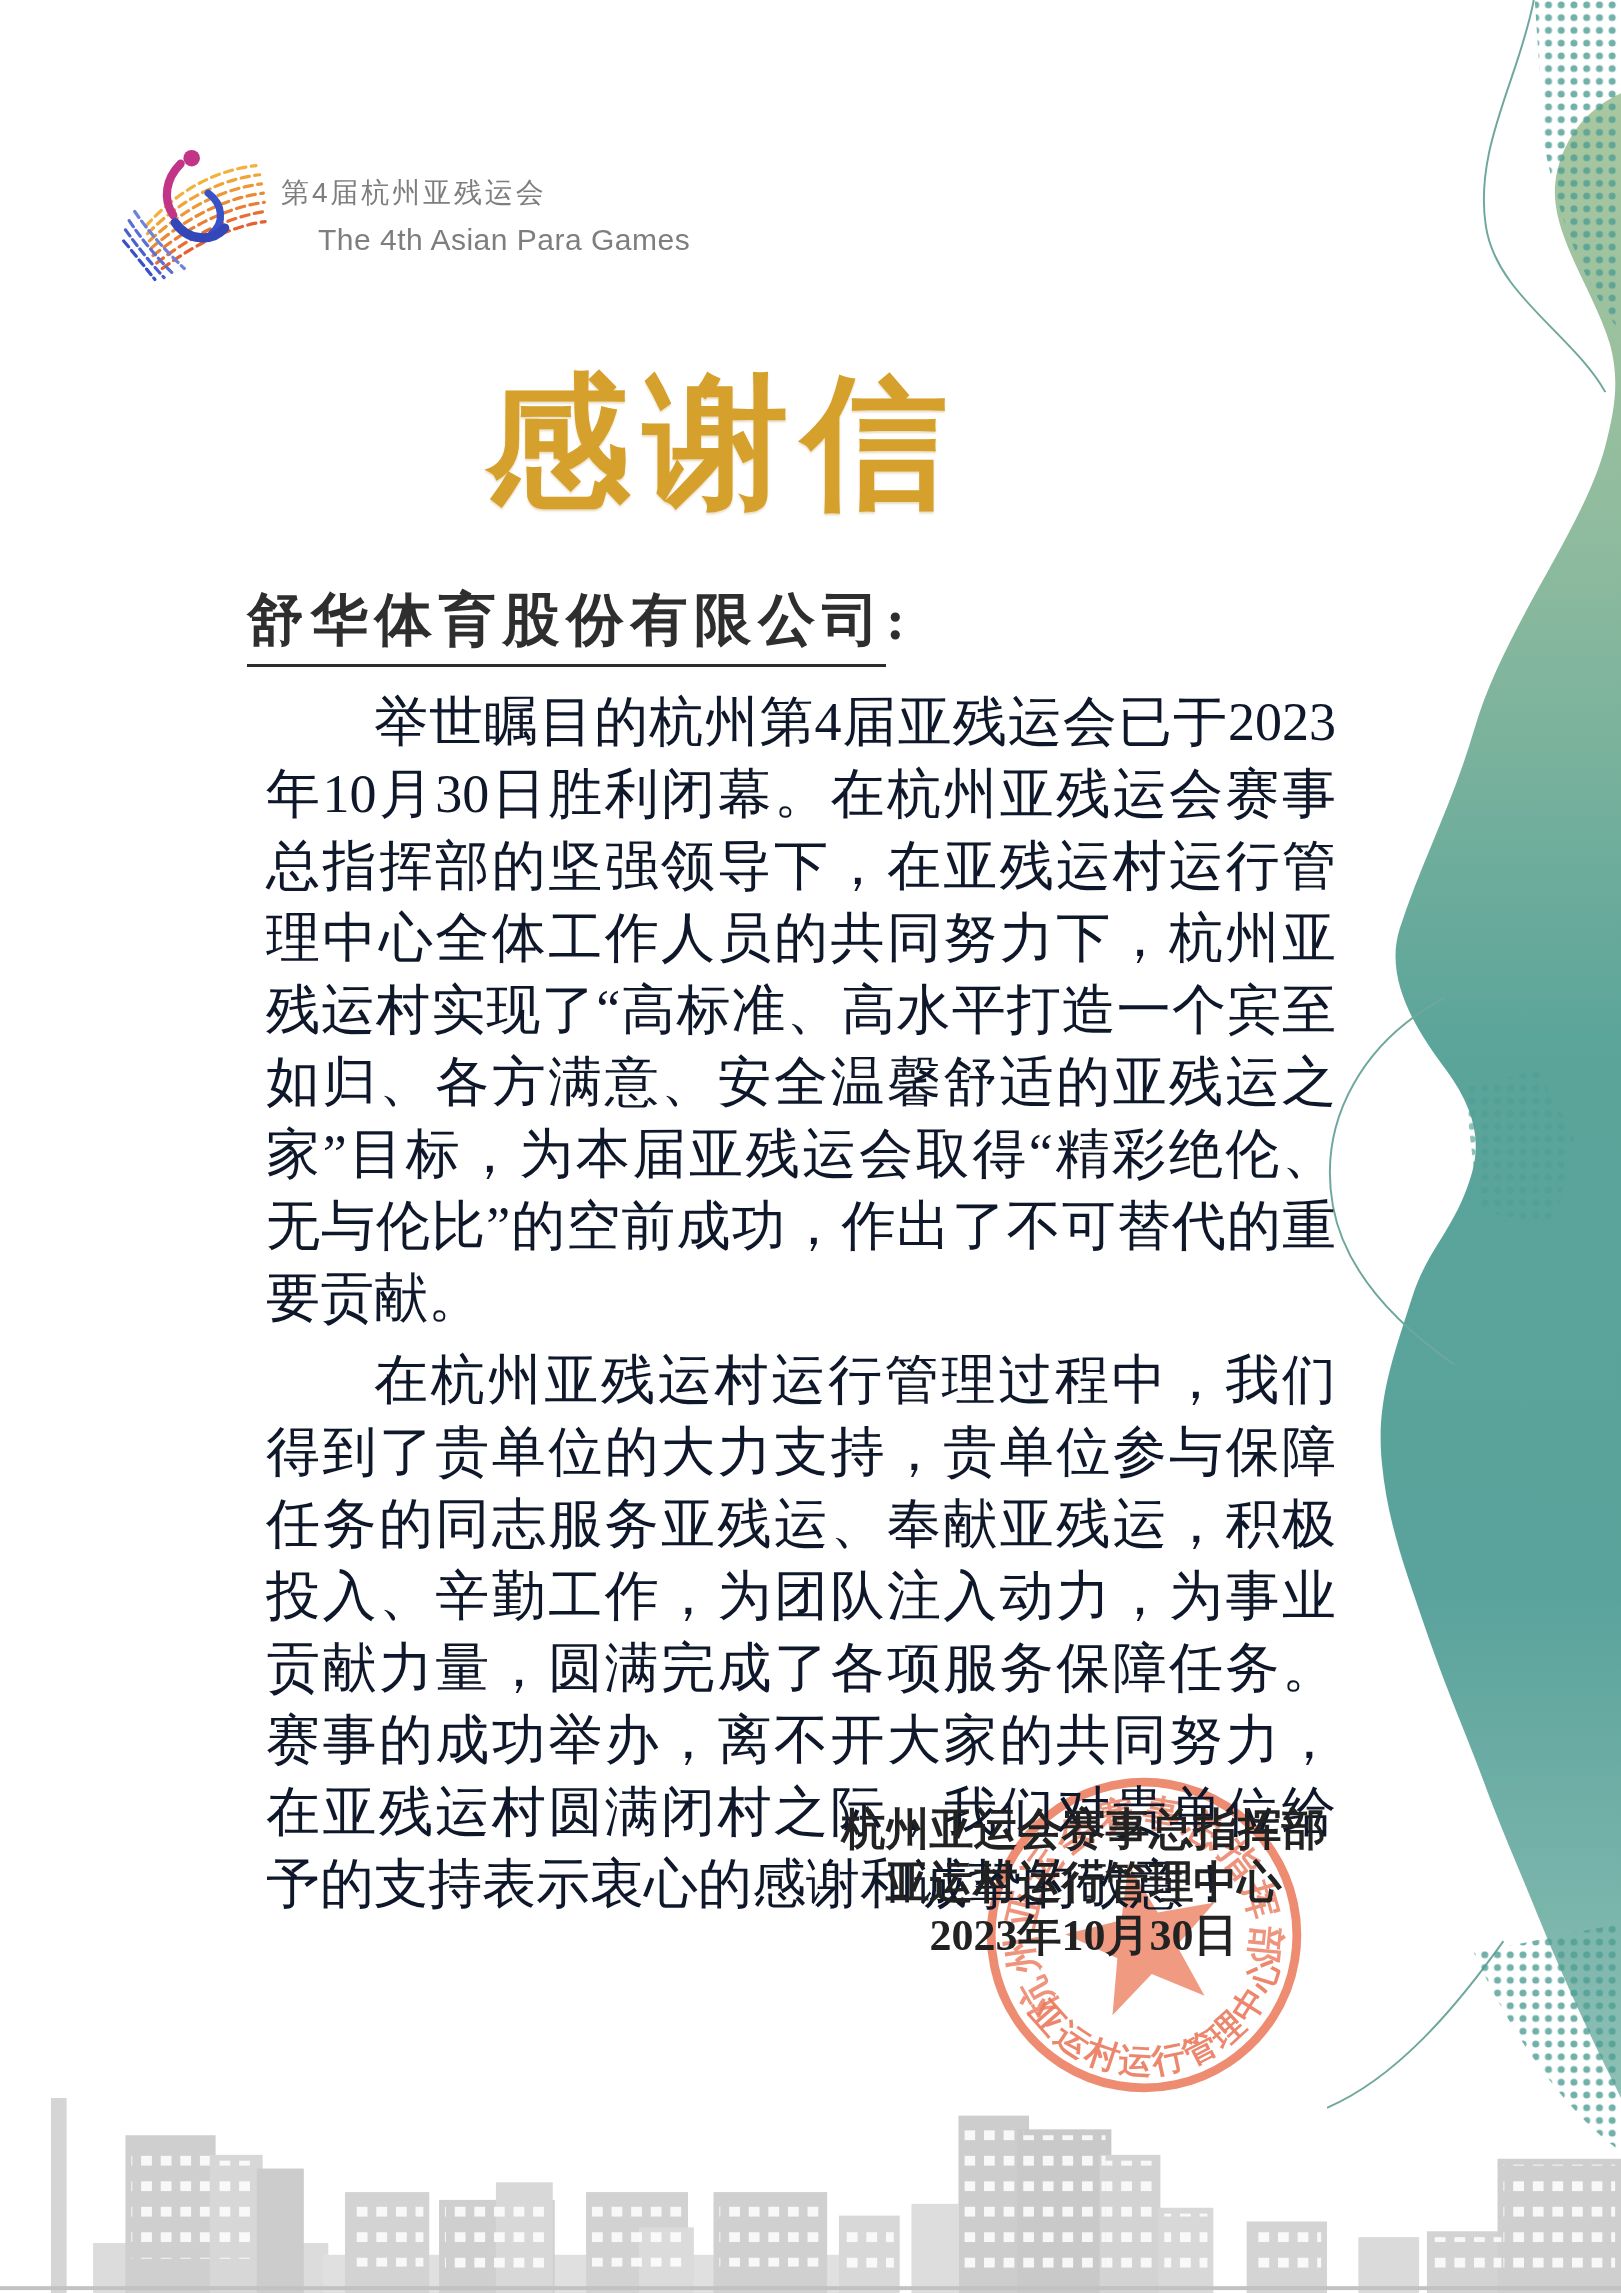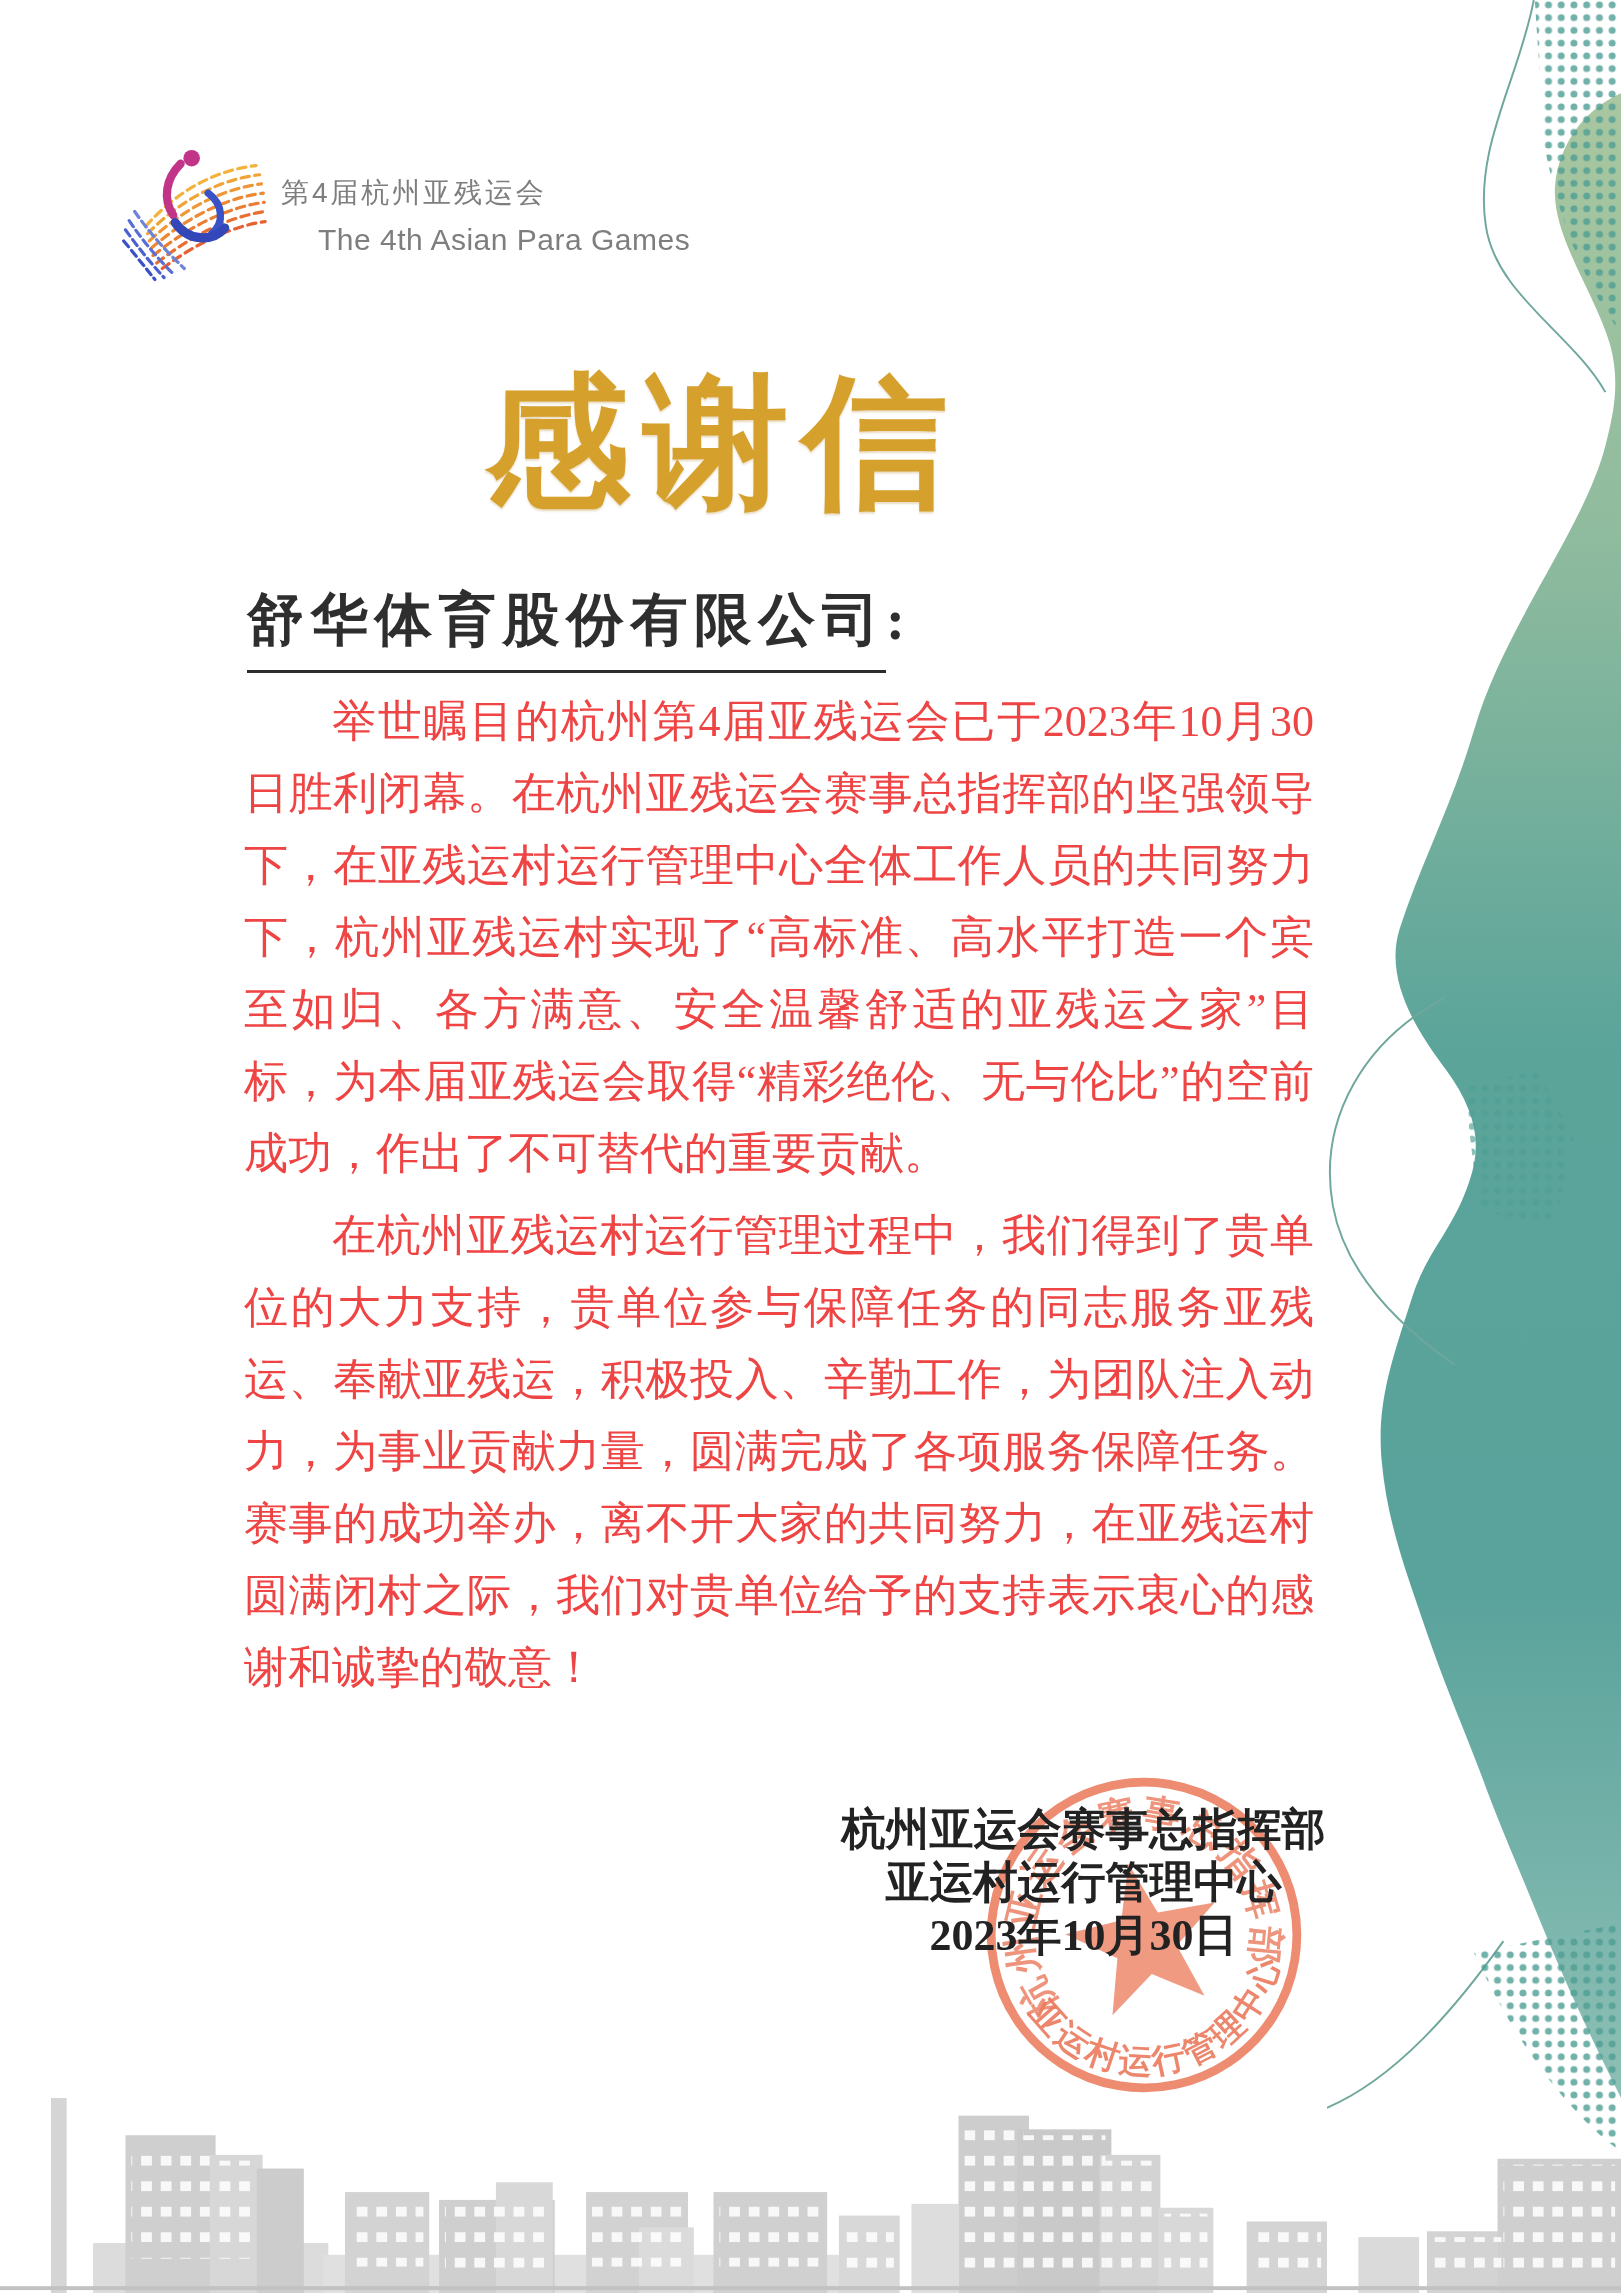--- a/index.html
+++ b/index.html
@@ -17,25 +17,25 @@
     font-family:"Liberation Sans","DejaVu Sans",sans-serif;color:#7e7e7e;}
   .logo-title-cn{font-size:28px;letter-spacing:2.9px;line-height:51px;font-weight:500;}
   .logo-title-en{font-size:30px;letter-spacing:0.5px;line-height:39px;margin-top:2px;margin-left:37px;}
   
   .headline{position:absolute;left:0;top:365px;width:1446px;text-align:center;z-index:3;
     font-size:145px;font-weight:bold;letter-spacing:13.7px;color:#d5a02c;line-height:157px;
     text-shadow:0 2px 2px rgba(170,120,20,.25);}
   
   .addressee{position:absolute;left:247px;top:582px;z-index:5;
     font-size:57px;font-weight:bold;color:#2e2e2e;letter-spacing:6.9px;line-height:76px;}
-  .addressee .name{display:inline-block;border-bottom:3.9px solid #2c2c2c;padding-bottom:12px;}
+  .addressee .name{display:inline-block;border-bottom:3.9px solid #2c2c2c;padding-bottom:6px;}
   .addressee .colon{font-weight:bold;}
   
-  .body-text{position:absolute;left:244px;top:686px;width:1070px;z-index:5;
-    font-size:44px;line-height:72px;color:#ef4444;text-align:justify;
+  .body-text{position:absolute;left:266px;top:686px;width:1070px;z-index:5;
+    font-size:54px;line-height:72px;color:#0f172a;text-align:justify;
     font-weight:500;}
   .body-text p{margin:0;text-indent:2em;}
   .body-text p + p{margin-top:9.8px;}
   
   .signature{position:absolute;left:764px;top:1803px;width:639px;z-index:6;
     text-align:center;font-size:44px;font-weight:bold;color:#222;line-height:53px;}
   
   .seal{position:absolute;left:975px;top:1766px;width:338px;height:338px;z-index:4;
     transform:rotate(-12deg);}
 </style>

